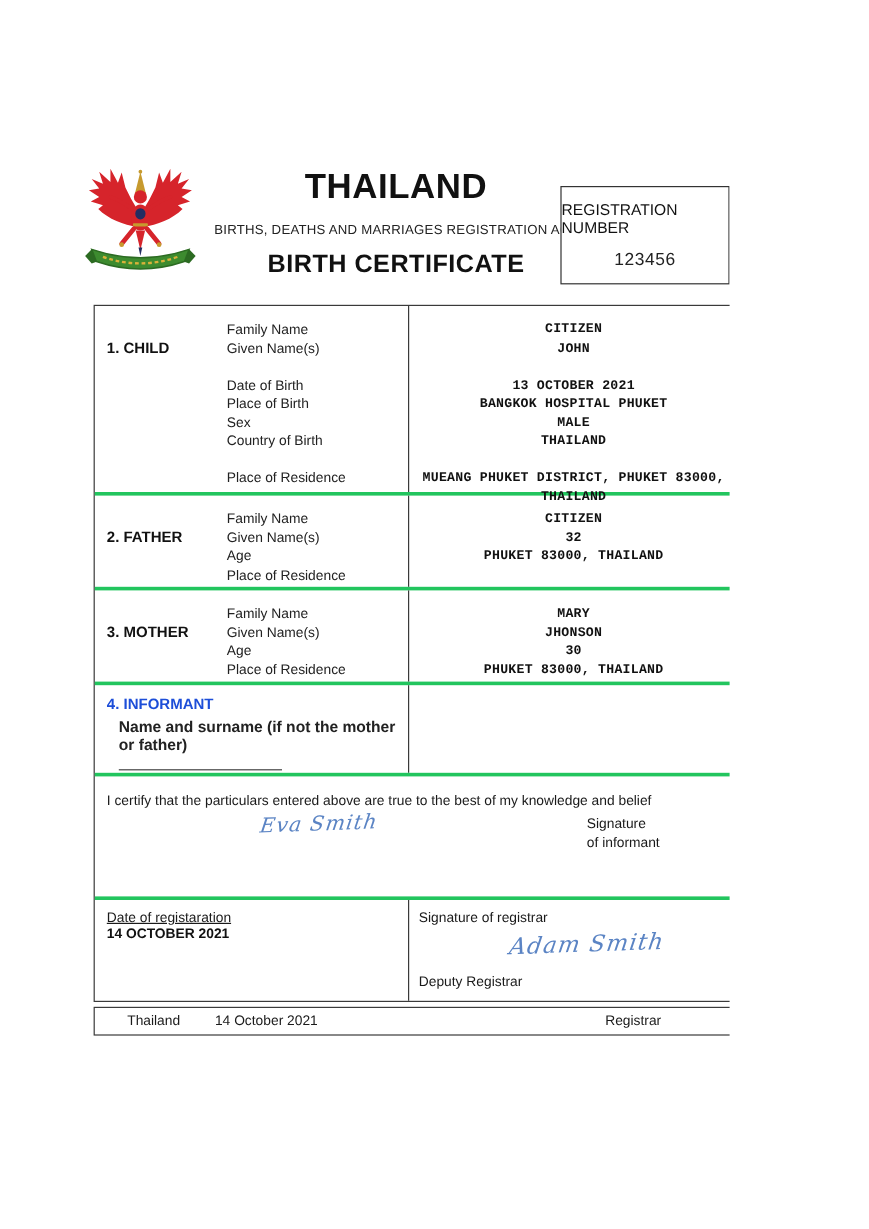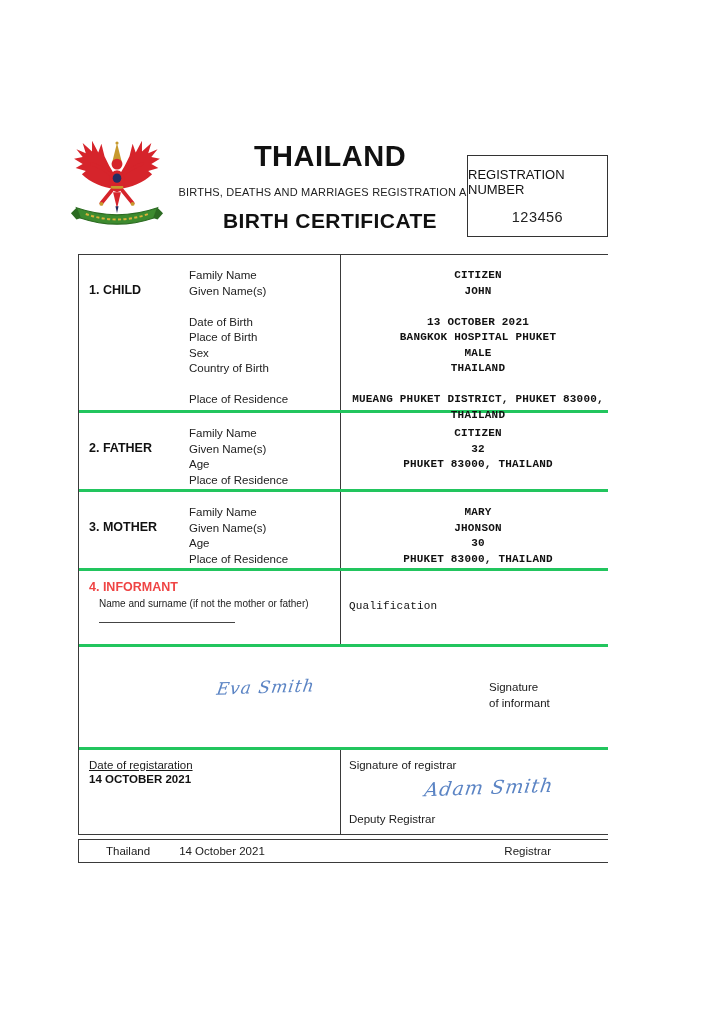--- a/index.html
+++ b/index.html
@@ -48,22 +48,22 @@
   .values .line { font-family: "Liberation Mono", "DejaVu Sans Mono", monospace; font-weight: bold; font-size: 11px; line-height: 15.5px; letter-spacing: 0.2px; color: #111; text-align: center; }
 
   .h-child { height: 155px; }
   .h-parent { height: 79px; }
   .h-informant { height: 76px; }
   .h-certify { height: 103px; position: relative; }
   .h-registration { height: 87px; }
 
   
   .informant-left { padding-top: 9px; }
-  .informant-title { margin-left: 10px; font-size: 12.5px; font-weight: bold; color: #ef4444; }
-  .informant-name-label { margin: 4px 0 0 20px; font-size: 10px; color: #222; }
+  .informant-title { margin-left: 10px; font-size: 12.5px; font-weight: bold; color: #1d4ed8; }
+  .informant-name-label { margin: 4px 0 0 20px; font-size: 13px; color: #222; font-weight: bold; }
   .blank-line { margin: 13px 0 0 20px; width: 136px; height: 1px; background: #444; }
   .informant-right { padding: 27px 4px 0 8px; }
   .mono { font-family: "Liberation Mono", "DejaVu Sans Mono", monospace; font-size: 11px; line-height: 16px; letter-spacing: 0.2px; color: #111; }
   .mono.bold { font-weight: bold; }
 
   
   .certify-statement { padding: 15px 10px 0 10px; font-size: 11.5px; color: #1a1a1a; }
   .signature {
     font-family: "DejaVu Serif", serif; font-style: italic;
     color: #5b84c4; font-size: 17px; letter-spacing: 1px;
@@ -206,26 +206,26 @@
         </div>
     </div>
 
     <div class="row h-informant">
       <div class="cell-left informant-left">
         <div class="informant-title">4. INFORMANT</div>
         <div class="informant-name-label">Name and surname (if not the mother or father)</div>
         <div class="blank-line"></div>
       </div>
       <div class="cell-right informant-right">
-        <div class="mono">Qualification</div>
       </div>
     </div>
 
     <div class="row h-certify">
       <div style="width:100%; position:relative;">
+        <div class="certify-statement">I certify that the particulars entered above are true to the best of my knowledge and belief</div>
         <span class="signature certify-sig">Eva Smith</span>
         <div class="certify-caption">
           <div>Signature</div>
           <div>of informant</div>
         </div>
       </div>
     </div>
 
     <div class="row h-registration">
       <div class="cell-left reg-left">

